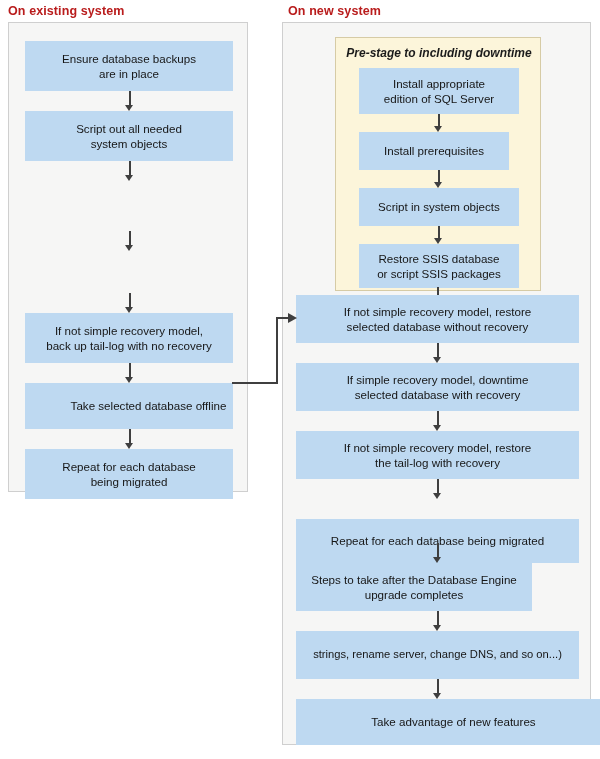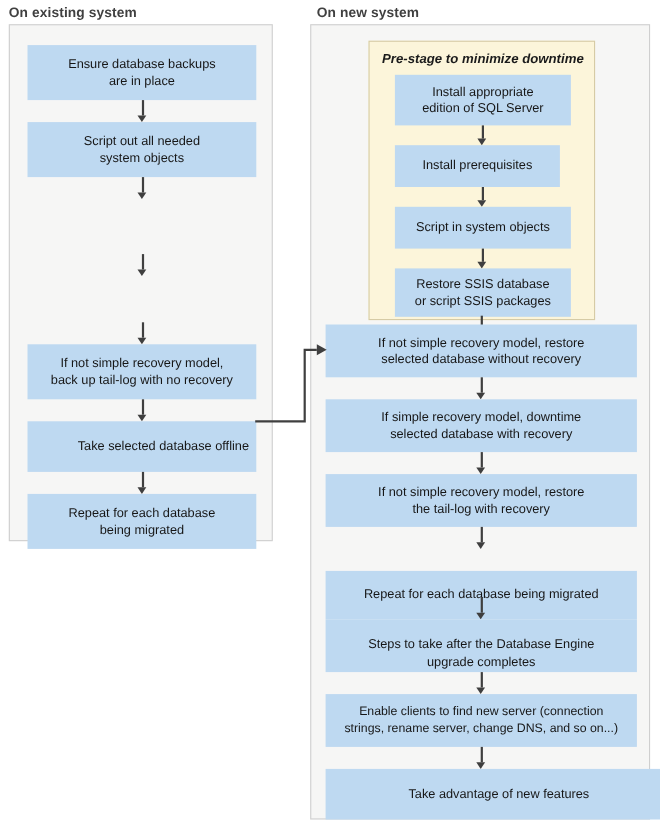--- a/index.html
+++ b/index.html
@@ -21,21 +21,21 @@
     left: 0; top: 0;
     width: 600px;
     height: 759px;
   }
 
   
   .col-heading {
     position: absolute;
     font-size: 12.5px;
     font-weight: bold;
-    color: #404040;
+    color: #b91c1c;
     letter-spacing: 0.1px;
     white-space: nowrap;
   }
   #heading-existing { left: 8px;  top: 4px; }
   #heading-new      { left: 288px; top: 4px; }
 
   
   .panel {
     position: absolute;
     background: #f6f6f5;
@@ -183,21 +183,21 @@
         <span>being migrated</span>
       </span>
     </div>
   </div>
 
   <div class="col-heading" id="heading-new">On new system</div>
 
   <div class="panel" id="panel-new">
 
     <div id="prestage-group">
-      <div id="prestage-title">Pre-stage to minimize downtime</div>
+      <div id="prestage-title">Pre-stage to including downtime</div>
 
       <div class="box" style="left:23px; top:30px; width:160px; height:46px;">
         <span>
           <span>Install appropriate</span>
           <span>edition of SQL Server</span>
         </span>
       </div>
       <div class="arrow-v" style="left:98px; top:76px; height:18px;">
         <div class="shaft" style="height:12px;"></div>
         <div class="head" style="top:12px;"></div>
@@ -272,34 +272,33 @@
     <div class="box" style="left:13px; top:476px; width:283px; height:44px;margin-top:20px;">
       <span>
         <span>Repeat for each database being migrated</span>
       </span>
     </div>
     <div class="arrow-v" style="left:150px; top:520px; height:20px;">
       <div class="shaft" style="height:14px;"></div>
       <div class="head" style="top:14px;"></div>
     </div>
 
-    <div class="box" style="left:13px; top:540px; width:283px; height:48px;align-items:flex-end;">
+    <div class="box" style="left:13px; top:540px; width:236px; height:48px;">
       <span>
         <span>Steps to take after the Database Engine</span>
         <span>upgrade completes</span>
       </span>
     </div>
     <div class="arrow-v" style="left:150px; top:588px; height:20px;">
       <div class="shaft" style="height:14px;"></div>
       <div class="head" style="top:14px;"></div>
     </div>
 
     <div class="box" style="left:13px; top:608px; width:283px; height:48px; font-size:11.2px;">
       <span>
-        <span>Enable clients to find new server (connection</span>
         <span>strings, rename server, change DNS, and so on...)</span>
       </span>
     </div>
     <div class="arrow-v" style="left:150px; top:656px; height:20px;">
       <div class="shaft" style="height:14px;"></div>
       <div class="head" style="top:14px;"></div>
     </div>
 
     <div class="box" style="left:13px; top:676px; width:315px; height:46px;">
       <span>

